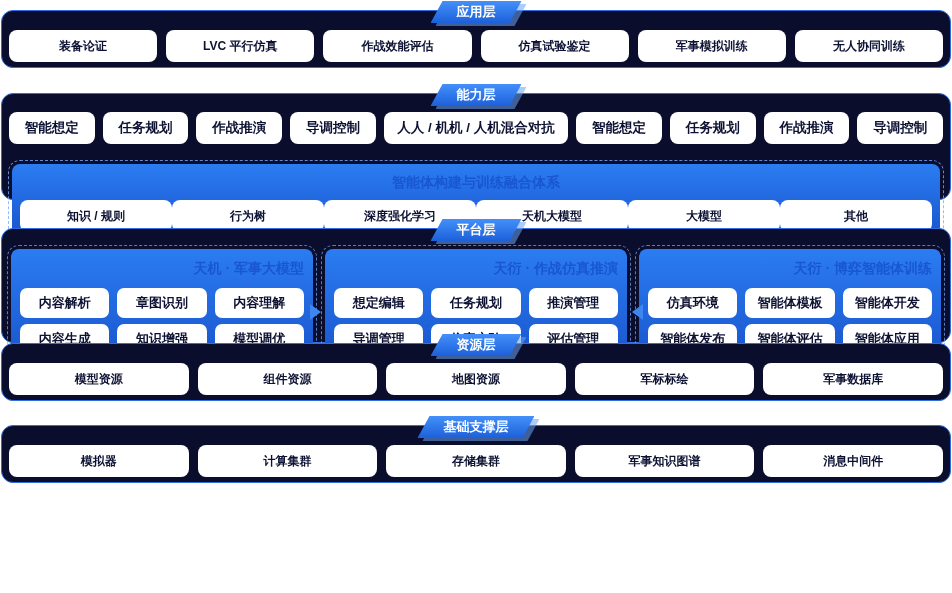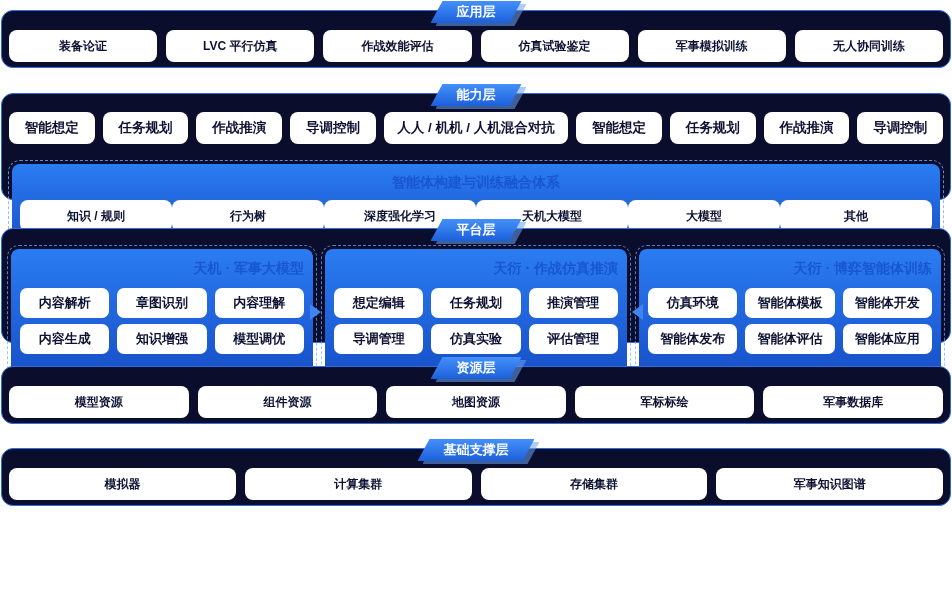--- a/index.html
+++ b/index.html
@@ -34,21 +34,21 @@
   .btn {
     flex:1; height:32px; border-radius:8px;
     background:#ffffff; color:#0d1233;
     font-size:12px; font-weight:600;
     display:flex; align-items:center; justify-content:center;
     white-space:nowrap; overflow:hidden;
   }
   .row { display:flex; gap:9px; }
   
   #layer-app  { margin-top:10px; height:58px; padding:19px 7px 0; }
-  #layer-res  { margin-top:23px; height:58px; padding:19px 7px 0; }
+  #layer-res  { height:58px; padding:19px 7px 0; }
   #layer-found{ margin-top:24px; height:58px; padding:19px 7px 0; }
   
   #layer-cap { margin-top:25px; height:107px; padding:18px 7px 0; }
   .cap-row { display:flex; gap:8px; margin-bottom:20px; }
   .cap-row .btn { font-size:13.5px; }
   .cap-row .btn.wide { flex:2.15; }
   .inner-box {
     position:relative; margin:4px 3px; height:81px; border-radius:8px;
     background:linear-gradient(180deg,#2b7cf2,#1750c8);
     outline:1.5px dashed rgba(120,170,255,.8); outline-offset:3px;
@@ -182,14 +182,15 @@
 <section class="layer" id="layer-found">
   <div class="tab-wrap">
     <div class="tab-echo"></div>
     <div class="tab">基础支撑层</div>
   </div>
   <div class="row">
     <div class="btn">模拟器</div>
     <div class="btn">计算集群</div>
     <div class="btn">存储集群</div>
     <div class="btn">军事知识图谱</div>
+    <div class="btn">消息中间件</div>
   </div>
 </section>
 
 </body></html>

